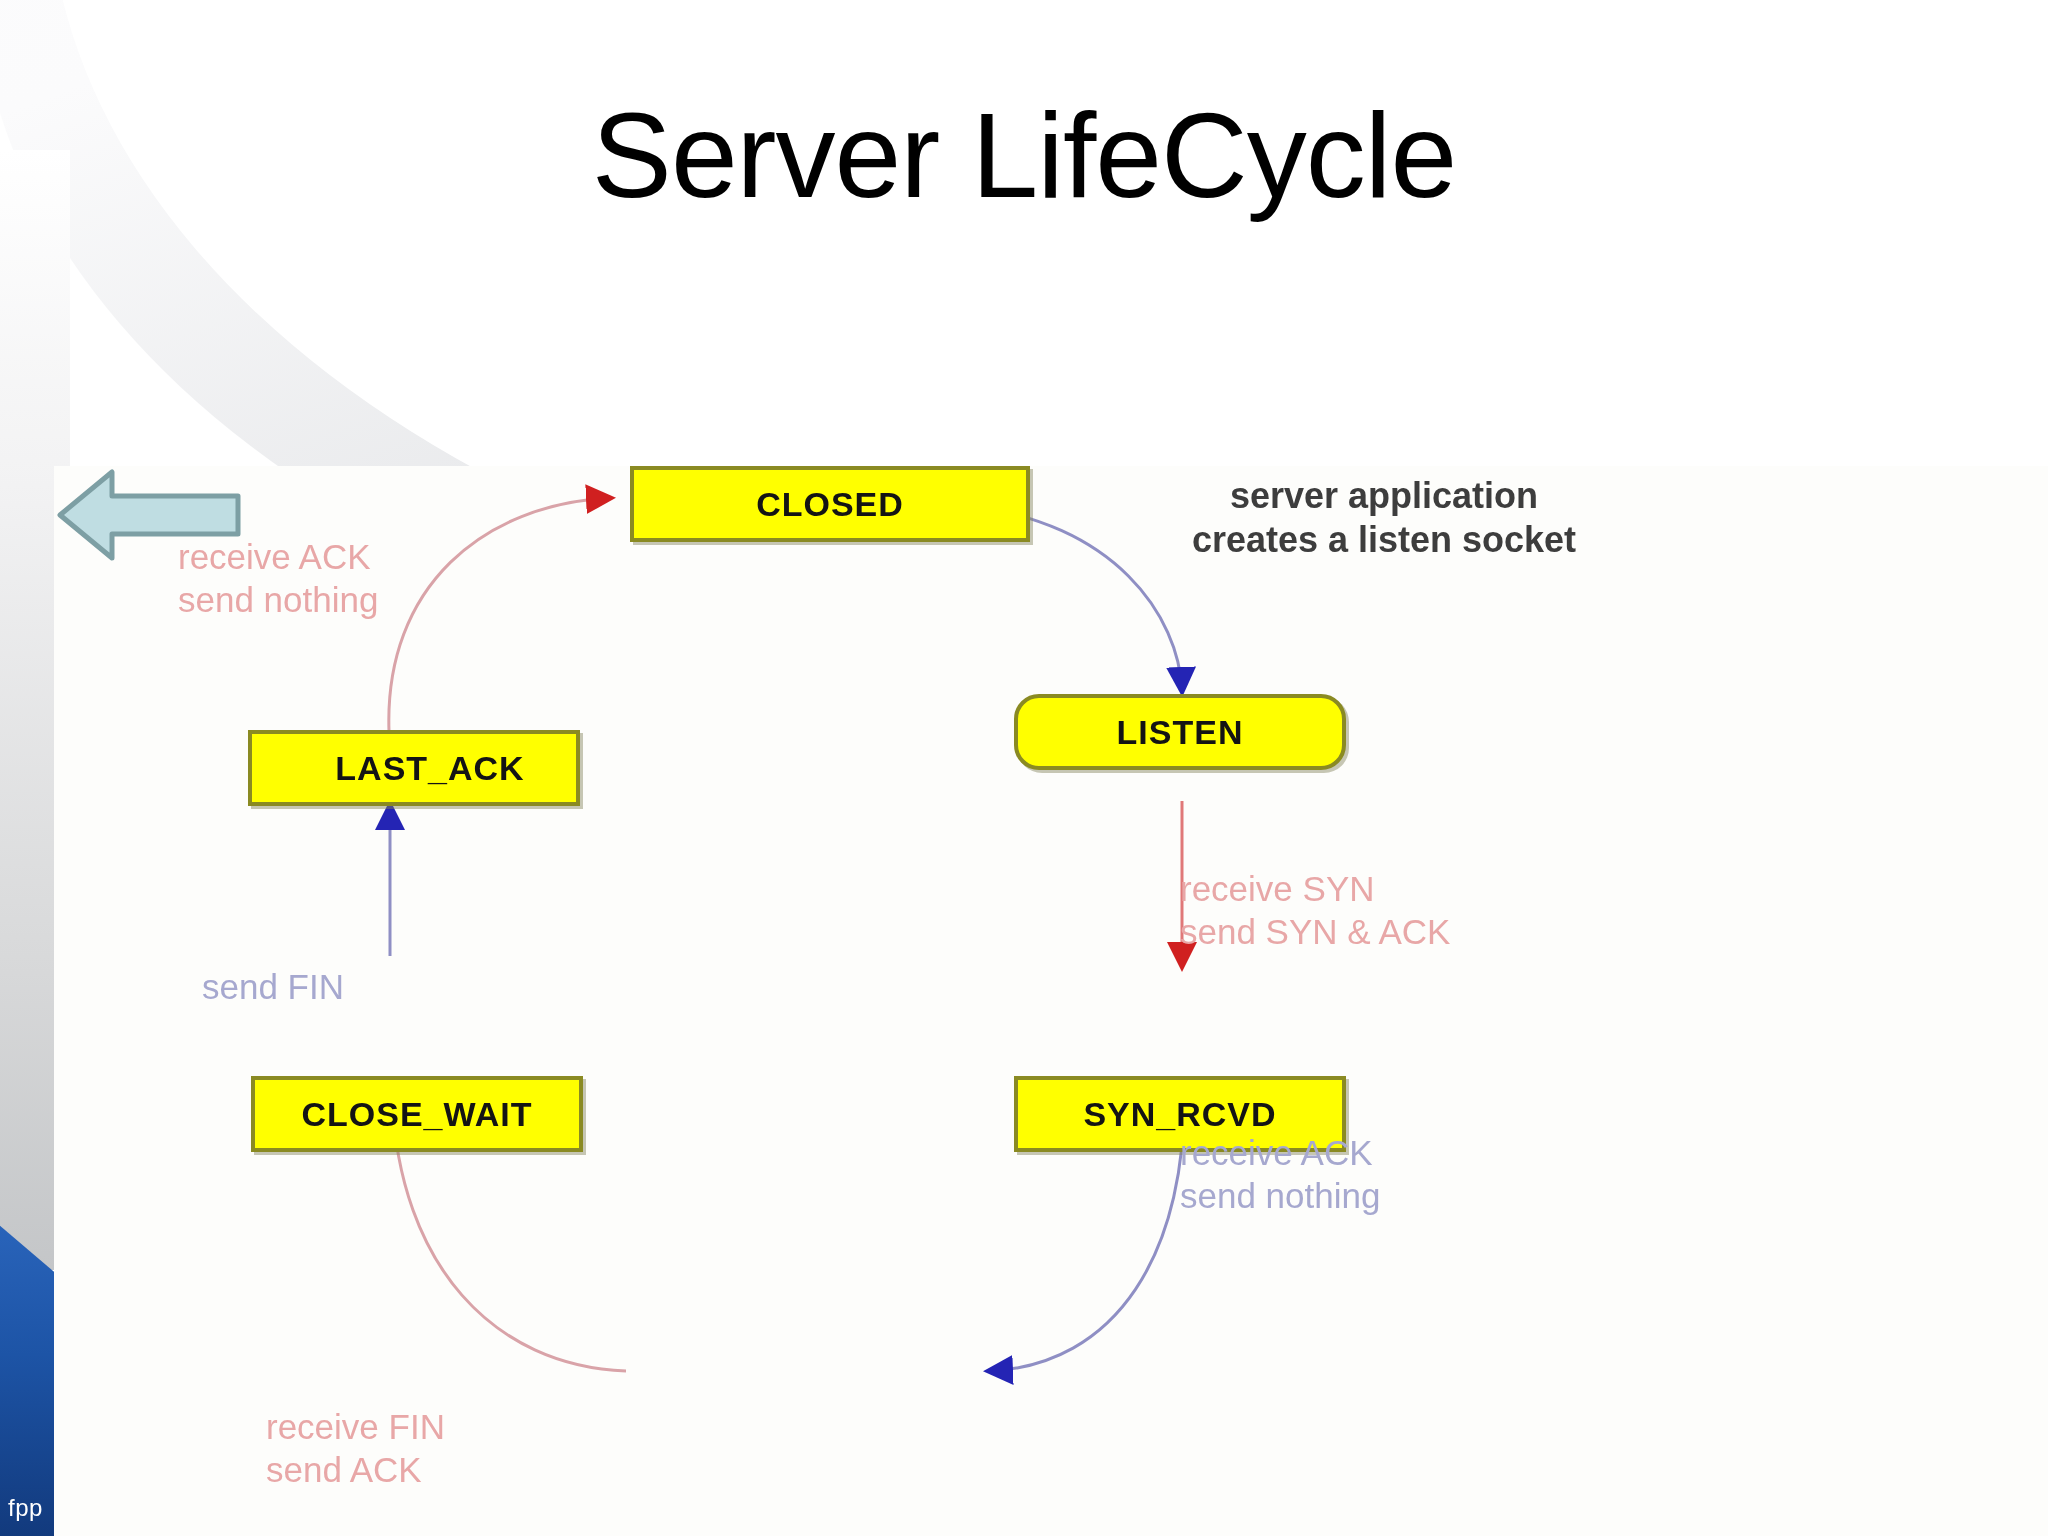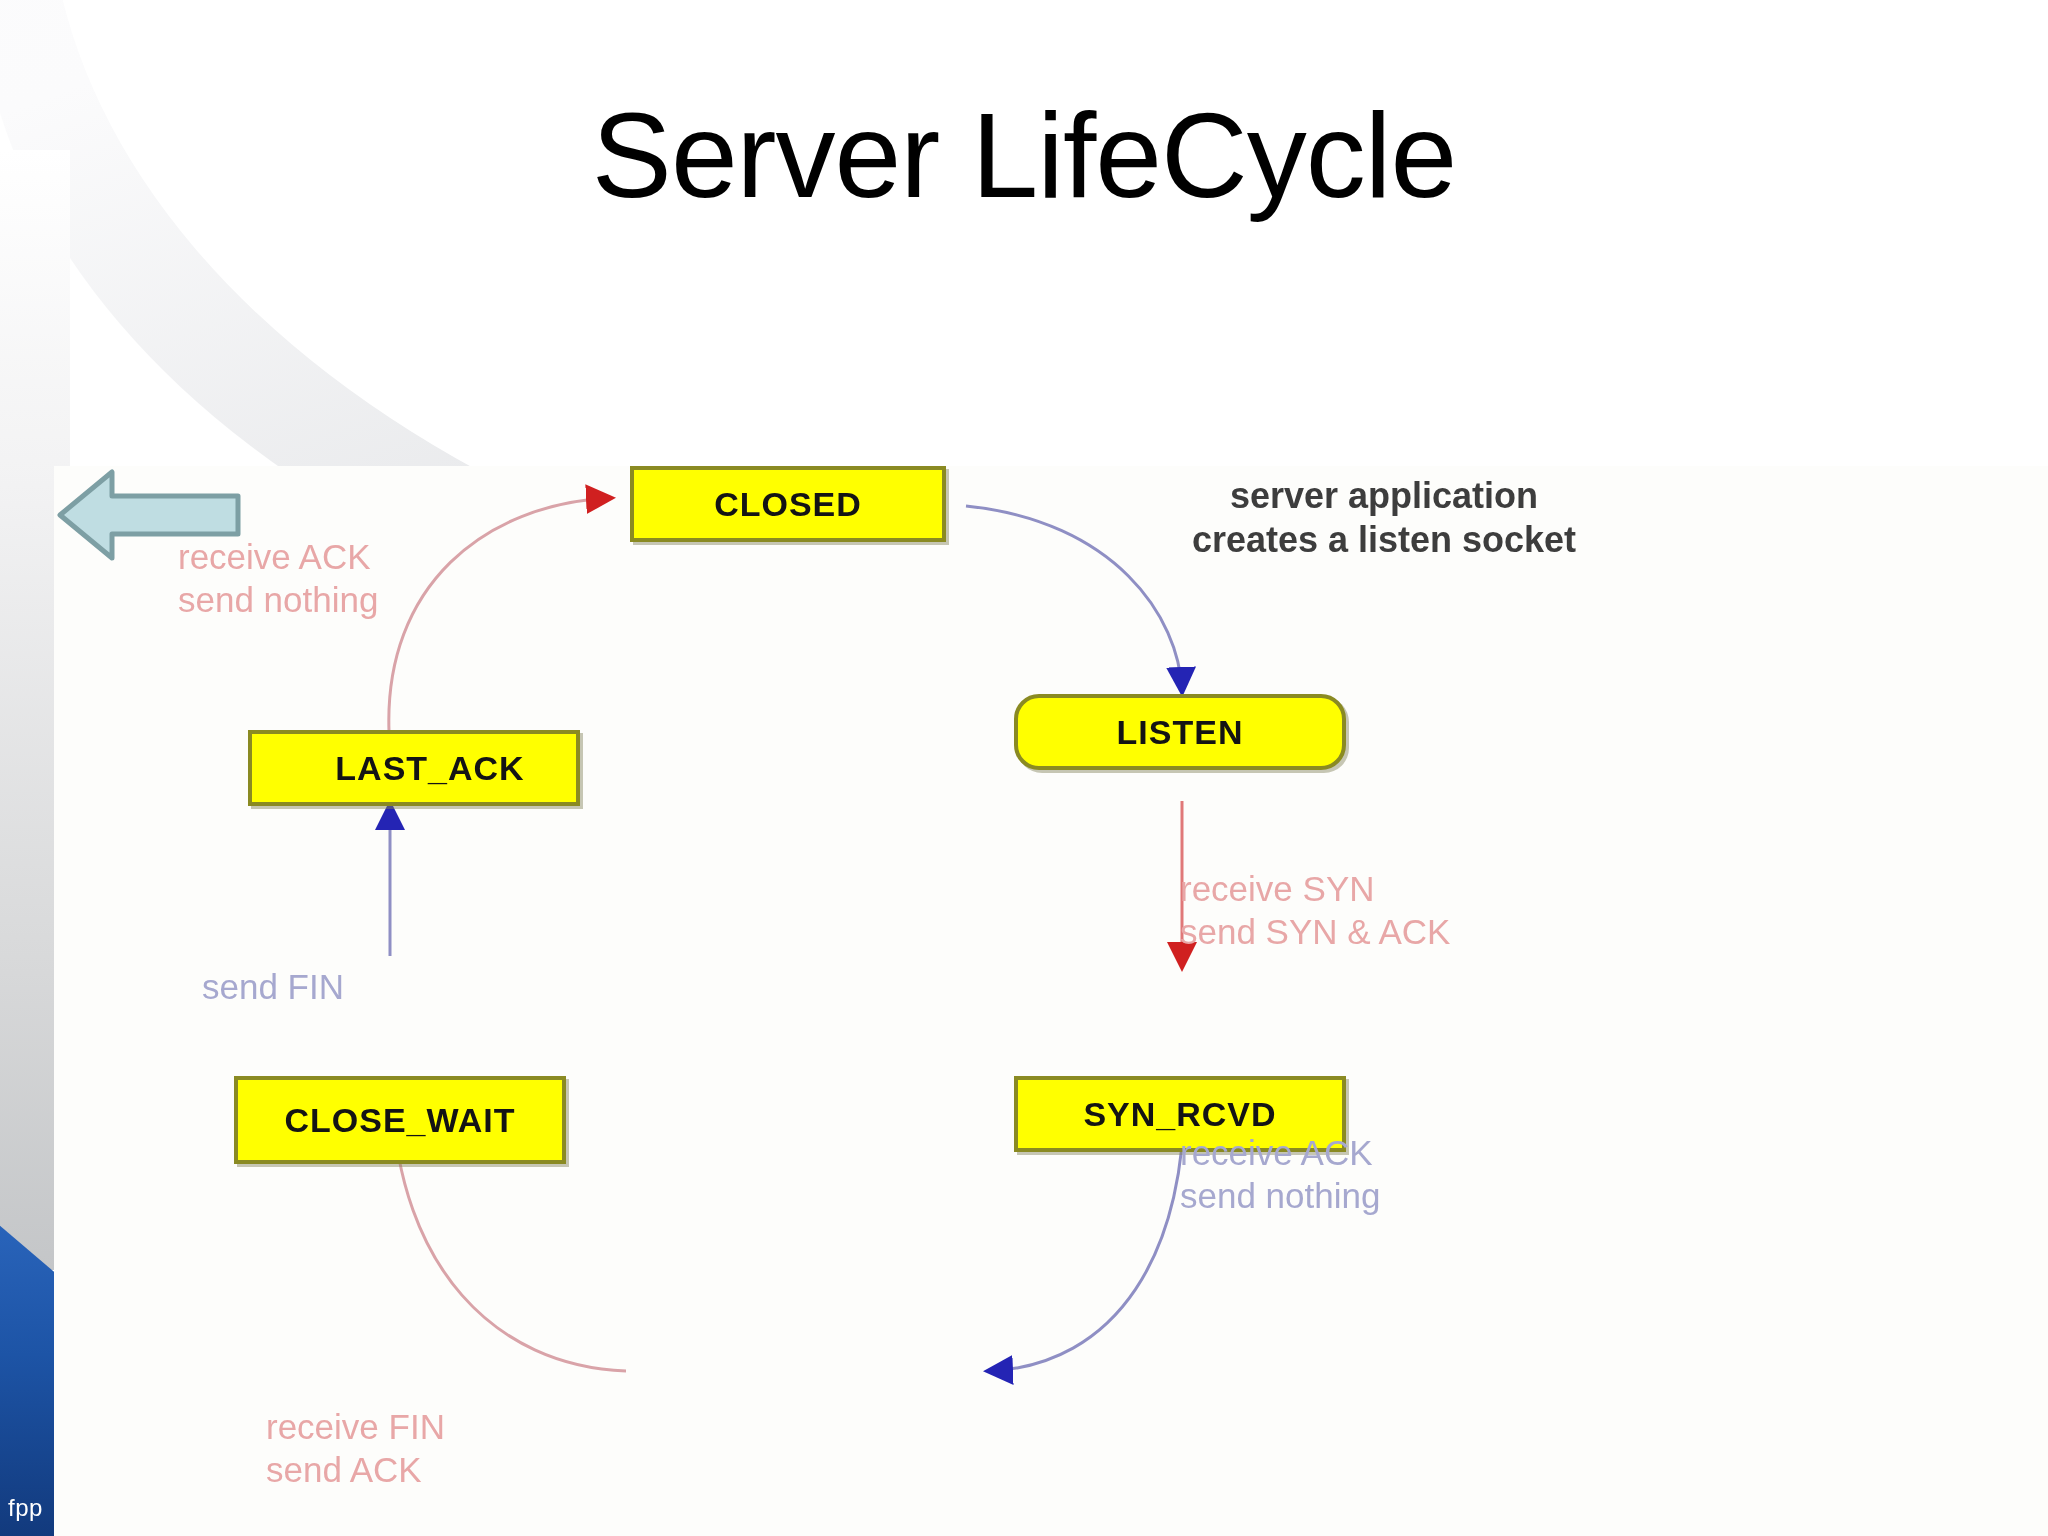--- a/index.html
+++ b/index.html
@@ -112,34 +112,34 @@
 
       <path d="M1128,335 L1128,500" fill="none" stroke="#e07878" stroke-width="3" marker-end="url(#ar-red)"></path>
 
       <path d="M1130,610 C1136,790 1060,900 935,905" fill="none" stroke="#8f8fc4" stroke-width="3" marker-end="url(#ar-blue)"></path>
 
       <path d="M572,905 C440,900 345,800 338,630" fill="none" stroke="#d9a3a8" stroke-width="3" marker-end="url(#ar-red)"></path>
 
       <path d="M336,490 L336,340" fill="none" stroke="#8f8fc4" stroke-width="3" marker-end="url(#ar-blue)"></path>
     </svg>
 
-    <div class="state-box" style="left:576px;top:0px;width:316px;height:76px;">
+    <div class="state-box" style="left:576px;top:0px;width:400px;height:76px;">
       <span>CLOSED</span>
     </div>
 
     <div class="state-box" style="left:960px;top:228px;width:332px;height:76px;border-radius:25px;">
       <span>LISTEN</span>
     </div>
 
     <div class="state-box" style="left:960px;top:610px;width:332px;height:76px;">
       <span>SYN_RCVD</span>
     </div>
 
 
-    <div class="state-box" style="left:180px;top:610px;width:332px;height:88px;">
+    <div class="state-box" style="left:197px;top:610px;width:332px;height:76px;">
       <span>CLOSE_WAIT</span>
     </div>
 
     <div class="state-box" style="left:194px;top:264px;width:332px;height:76px;padding-left:32px;">
       <span>LAST_ACK</span>
     </div>
 
     <div class="edge-label lbl-pink" style="left:124px;top:70px;">receive  ACK
 send nothing</div>
 

